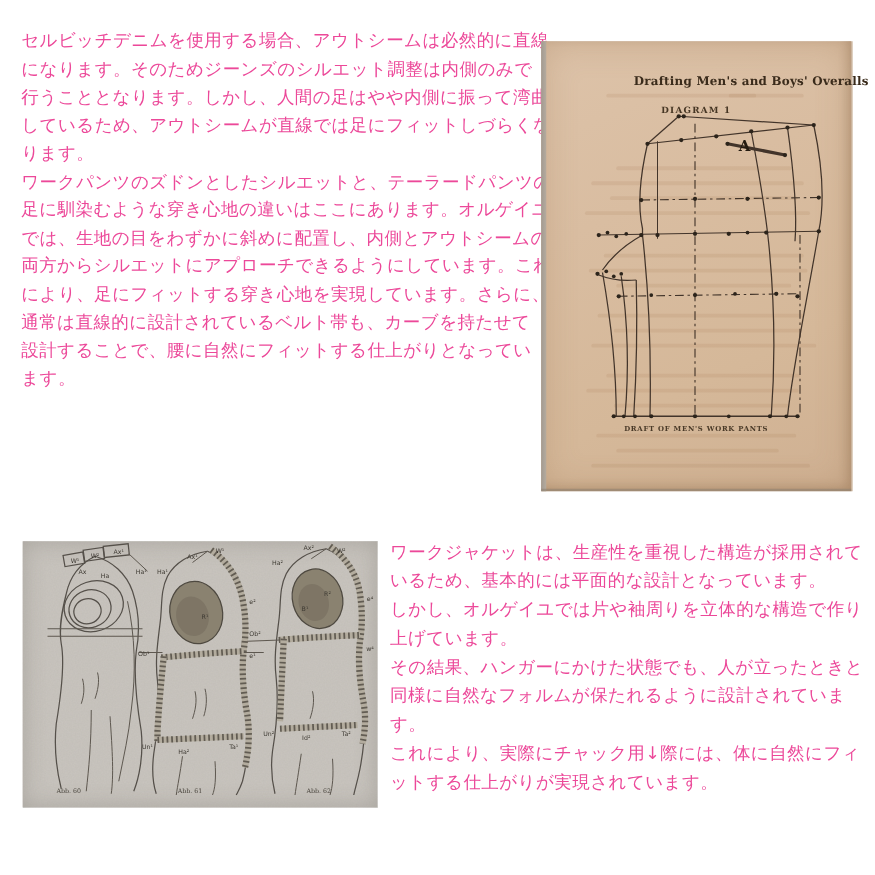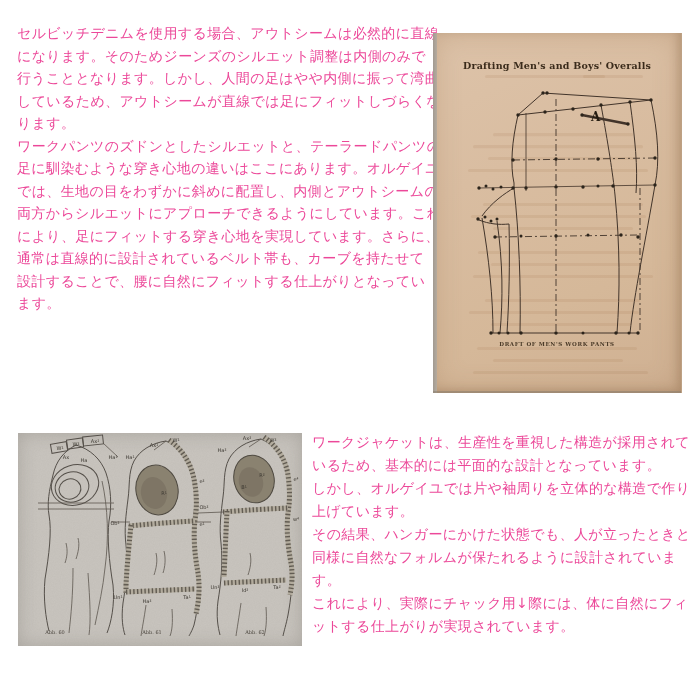--- a/index.html
+++ b/index.html
@@ -22,21 +22,21 @@
     border-right:1px solid #bda184;
   }
   .scan-edge{
     position:absolute;left:0;top:0;width:4px;height:100%;
     background:linear-gradient(90deg,#a29a91,#b5ab9e);
   }
   .scan-bottom-edge{
     position:absolute;left:0;bottom:0;width:100%;height:2px;background:#8f8271;opacity:.6;
   }
   .scan-title{
-    position:absolute;left:0;top:27px;width:100%;text-align:center;
+    position:absolute;left:14px;top:27px;width:100%;text-align:right;
     font-family:"DejaVu Serif",serif;font-weight:bold;font-size:9.5px;color:#3a2b1b;
     letter-spacing:0.2px;
   }
   .scan-subtitle{
     position:absolute;left:0;top:50px;width:100%;text-align:center;
     font-family:"DejaVu Serif",serif;font-weight:bold;font-size:7px;color:#463624;
     letter-spacing:1px;
   }
   .scan-caption{
     position:absolute;left:0;top:308px;width:100%;text-align:center;
@@ -187,20 +187,21 @@
           <circle cx="150" cy="300" r="1.5"></circle>
         <circle cx="183" cy="300" r="1.7"></circle>
           <circle cx="196" cy="300" r="1.5"></circle>
         <circle cx="205" cy="300" r="1.7"></circle>
       </g>
 
       <text class="bigA" x="158" y="88">A</text>
     </svg>
 
     <div class="scan-title">Drafting Men's and Boys' Overalls</div>
+    <div class="scan-subtitle">DIAGRAM 1</div>
     <div class="scan-caption">DRAFT OF MEN'S WORK PANTS</div>
   </div>
 
   <div class="sketch">
     <svg class="fig" viewBox="0 0 284 213">
       <defs>
         <filter id="grain">
           <feTurbulence type="fractalNoise" baseFrequency="0.85" numOctaves="2" stitchTiles="stitch"></feTurbulence>
           <feColorMatrix type="matrix" values="0 0 0 0 0.33  0 0 0 0 0.31  0 0 0 0 0.28  0 0 0 0.5 0"></feColorMatrix>
         </filter>

